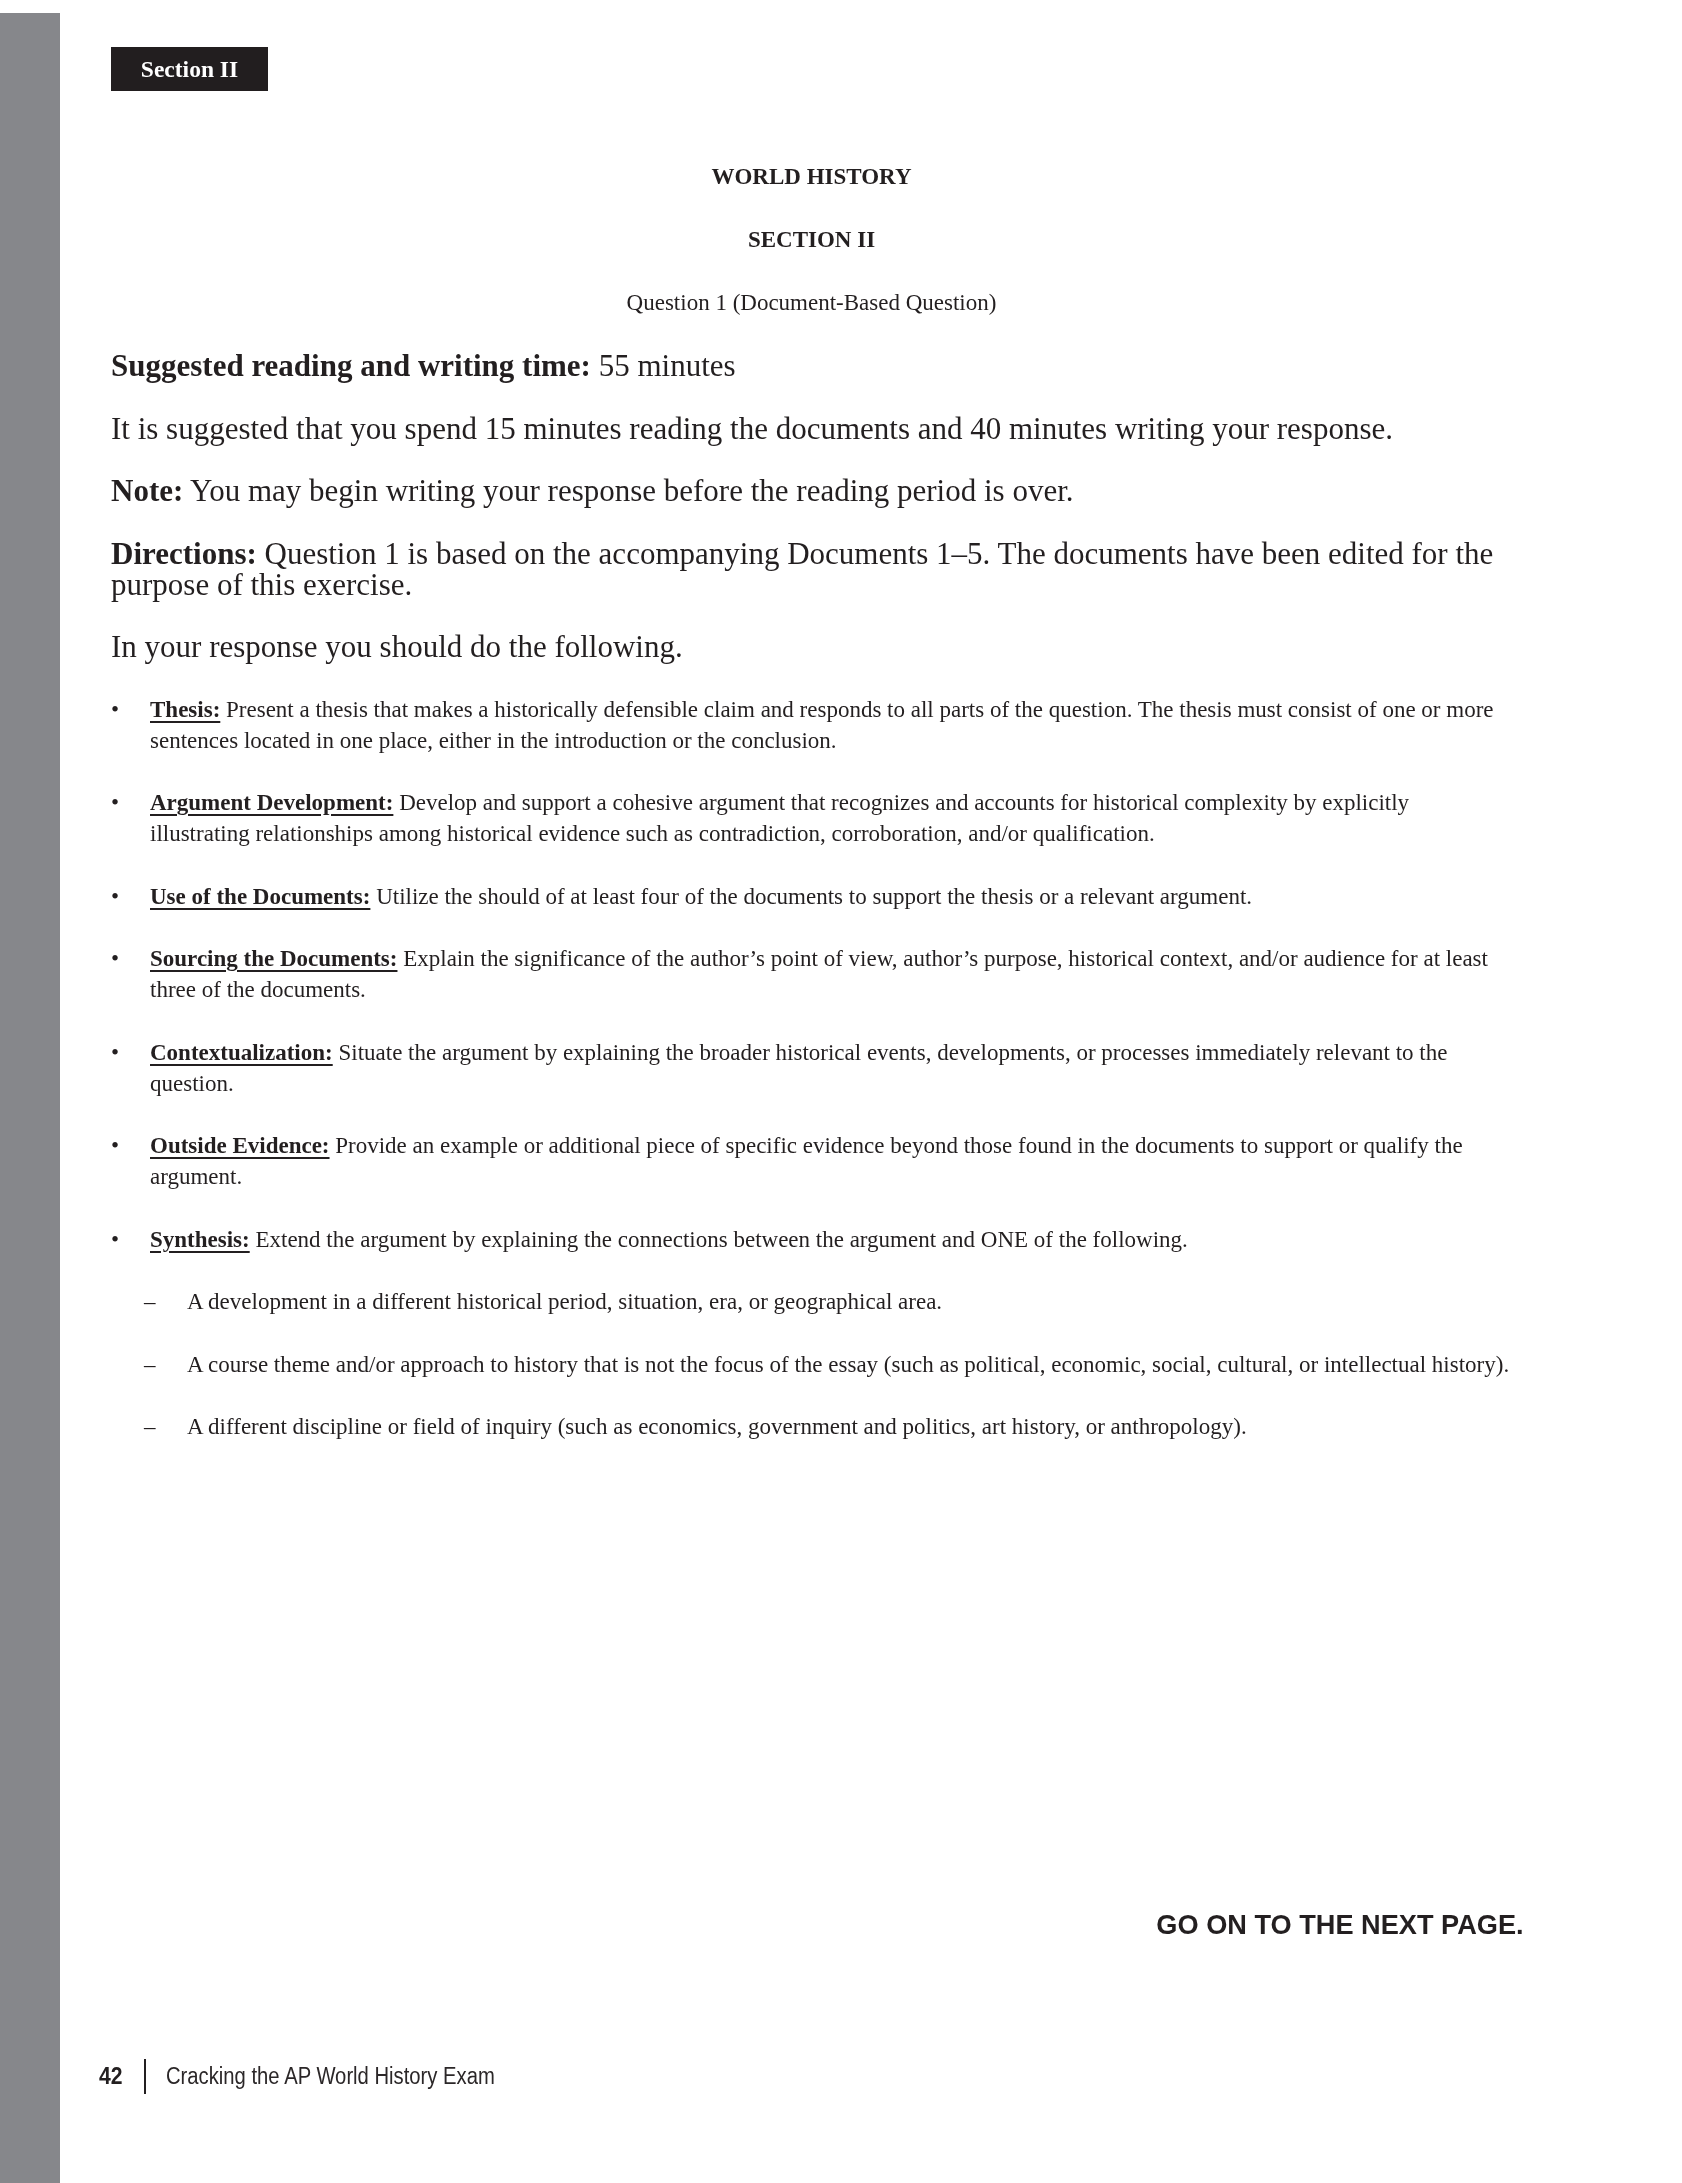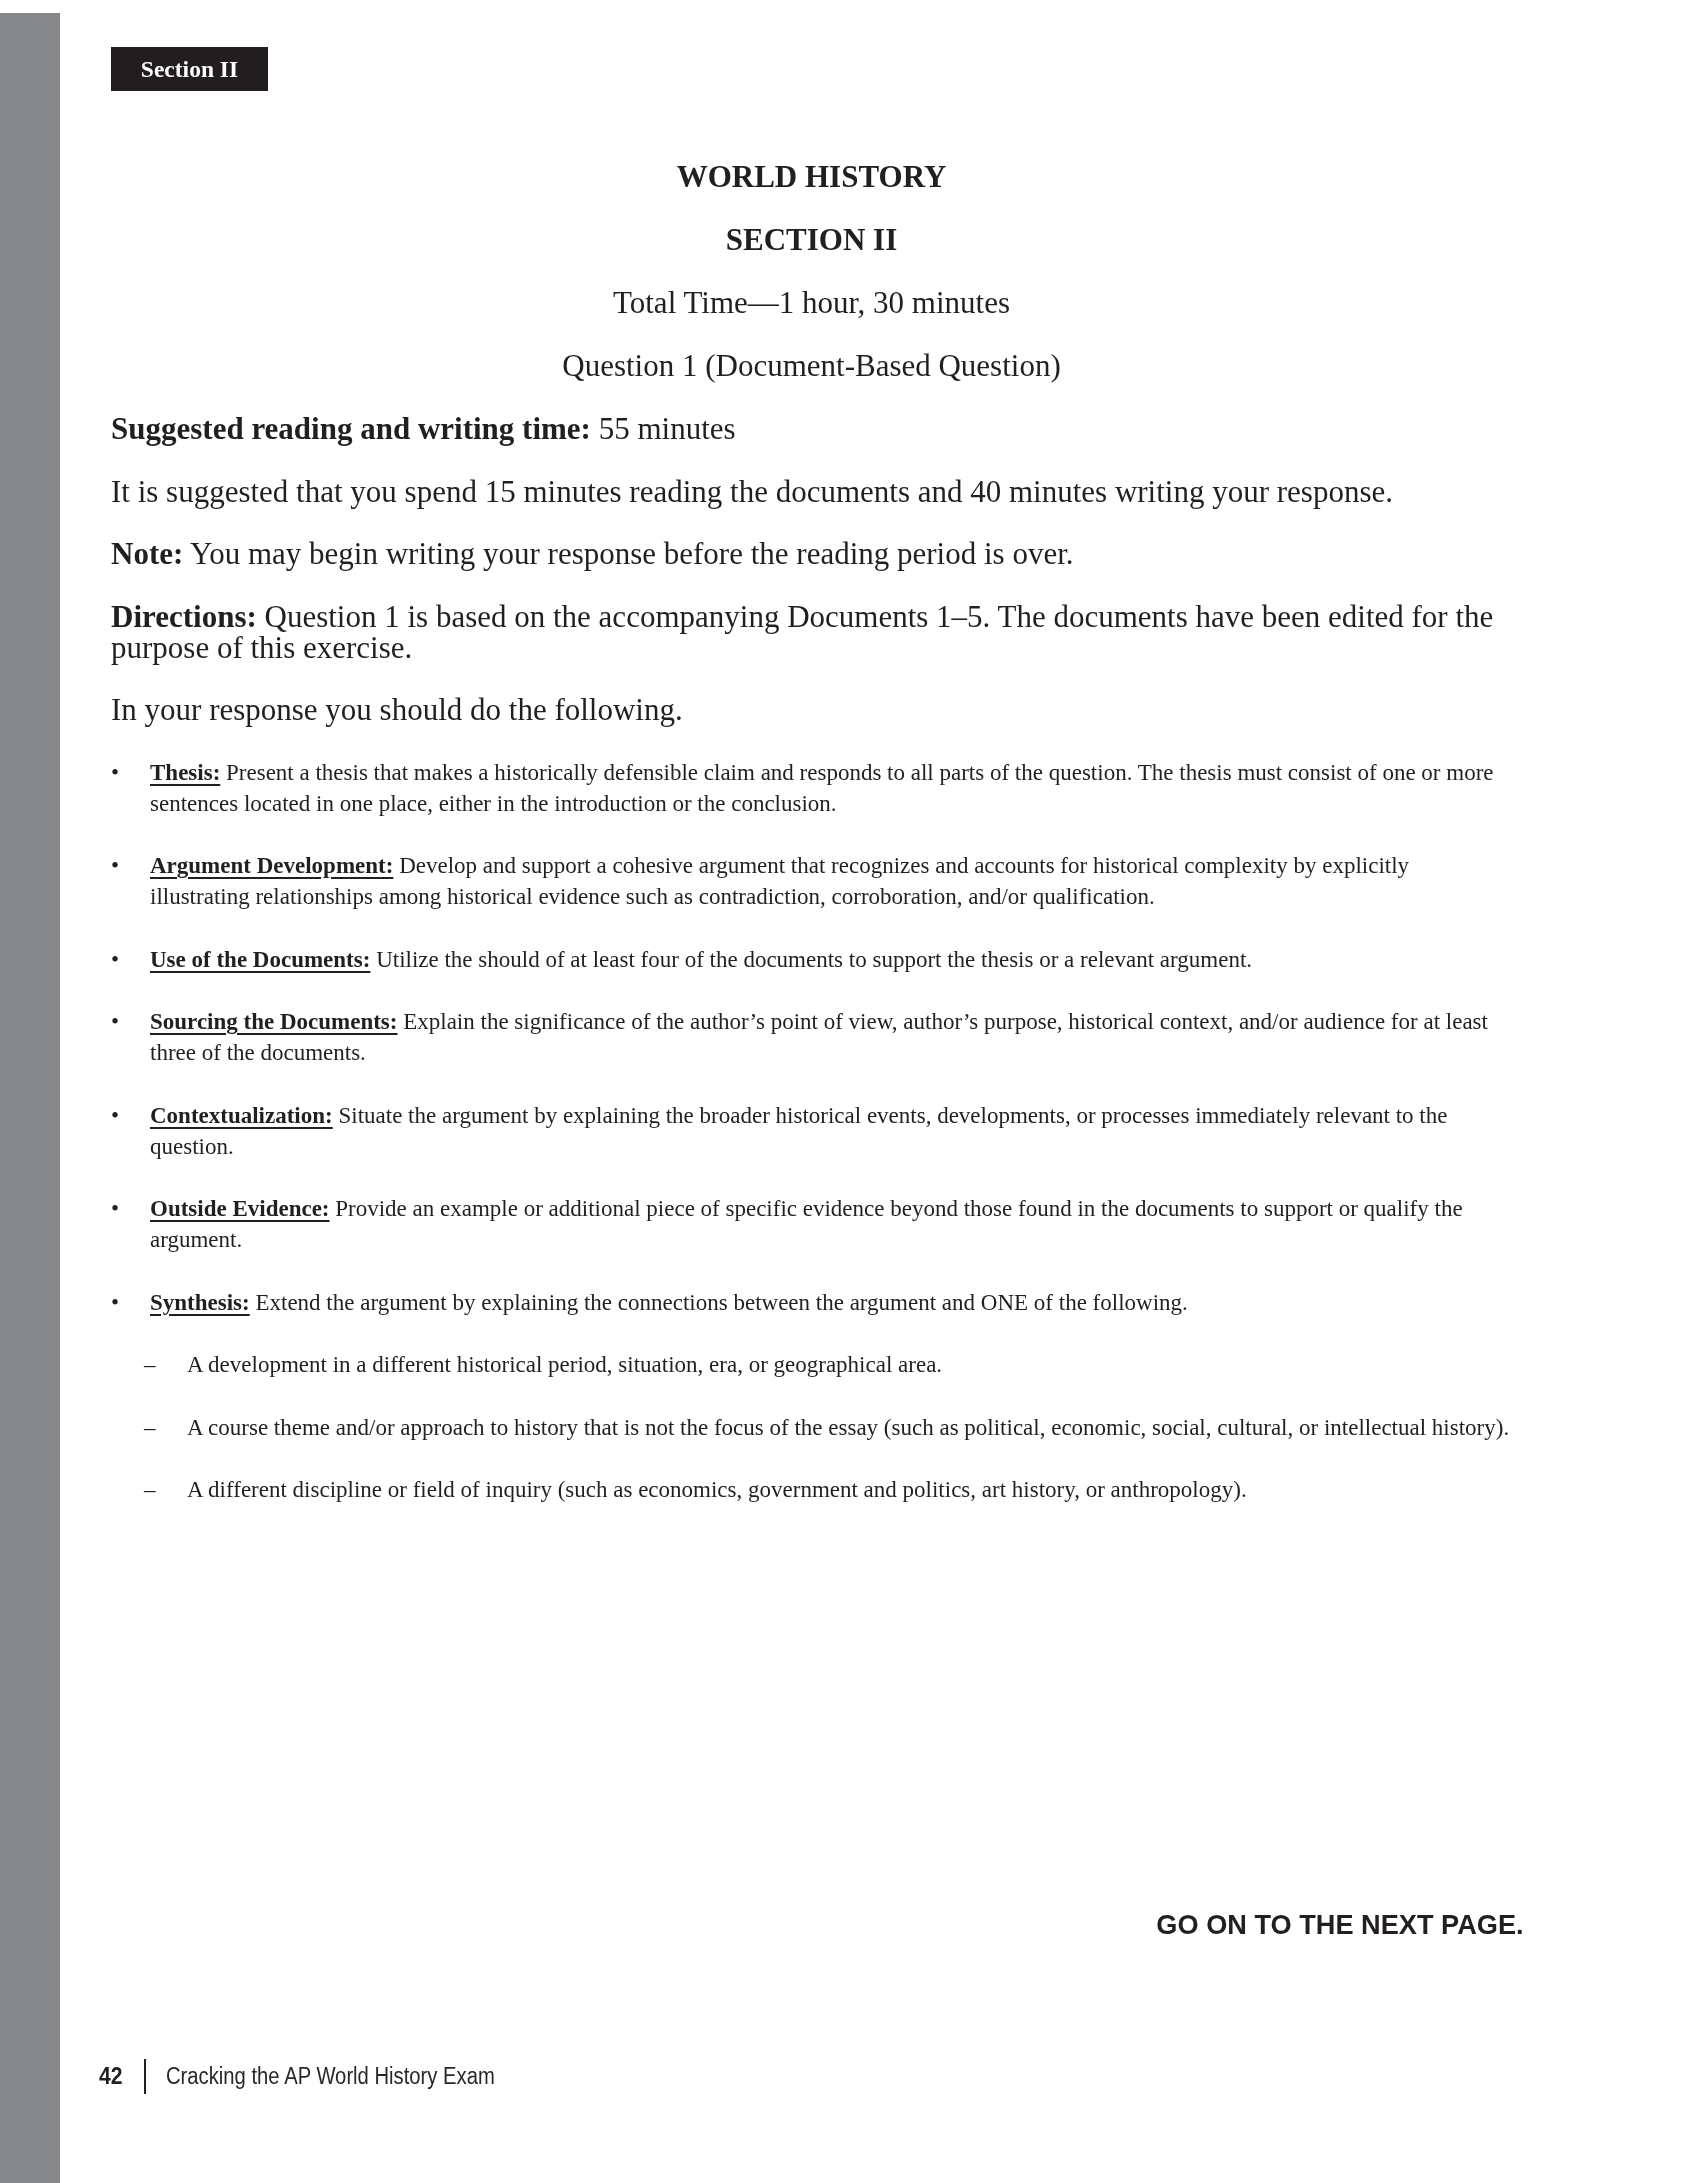--- a/index.html
+++ b/index.html
@@ -36,21 +36,21 @@
     color: #ffffff;
     font-weight: bold;
     font-size: 23.5px;
     display: flex;
     align-items: center;
     justify-content: center;
   }
 
   .heading {
     text-align: center;
-    font-size: 31px;
+    font-size: 23px;
     line-height: 31.5px;
     margin: 0 0 31.5px 0;
   }
   .heading.first { margin-top: 70px; }
   .bold { font-weight: bold; }
 
   .para {
     font-size: 31px;
     line-height: 31px;
     margin: 0 0 31.5px 0;
@@ -132,21 +132,20 @@
   <div class="edge-bar"></div>
 
   <div class="content">
 
     <div class="section-tab">
       <span>Section II</span>
     </div>
 
     <div class="heading bold first">WORLD HISTORY</div>
     <div class="heading bold">SECTION II</div>
-    <div class="heading">Total Time—1 hour, 30 minutes</div>
     <div class="heading">Question 1 (Document-Based Question)</div>
 
     <p class="para"><span class="lbl">Suggested reading and writing time:</span> <span>55 minutes</span></p>
 
     <p class="para">It is suggested that you spend 15 minutes reading the documents and 40 minutes writing your response.</p>
 
     <p class="para"><span class="lbl">Note:</span> <span>You may begin writing your response before the reading period is over.</span></p>
 
     <p class="para"><span class="lbl">Directions:</span> <span>Question 1 is based on the accompanying Documents 1–5. The documents have been edited for the purpose of this exercise.</span></p>
 

